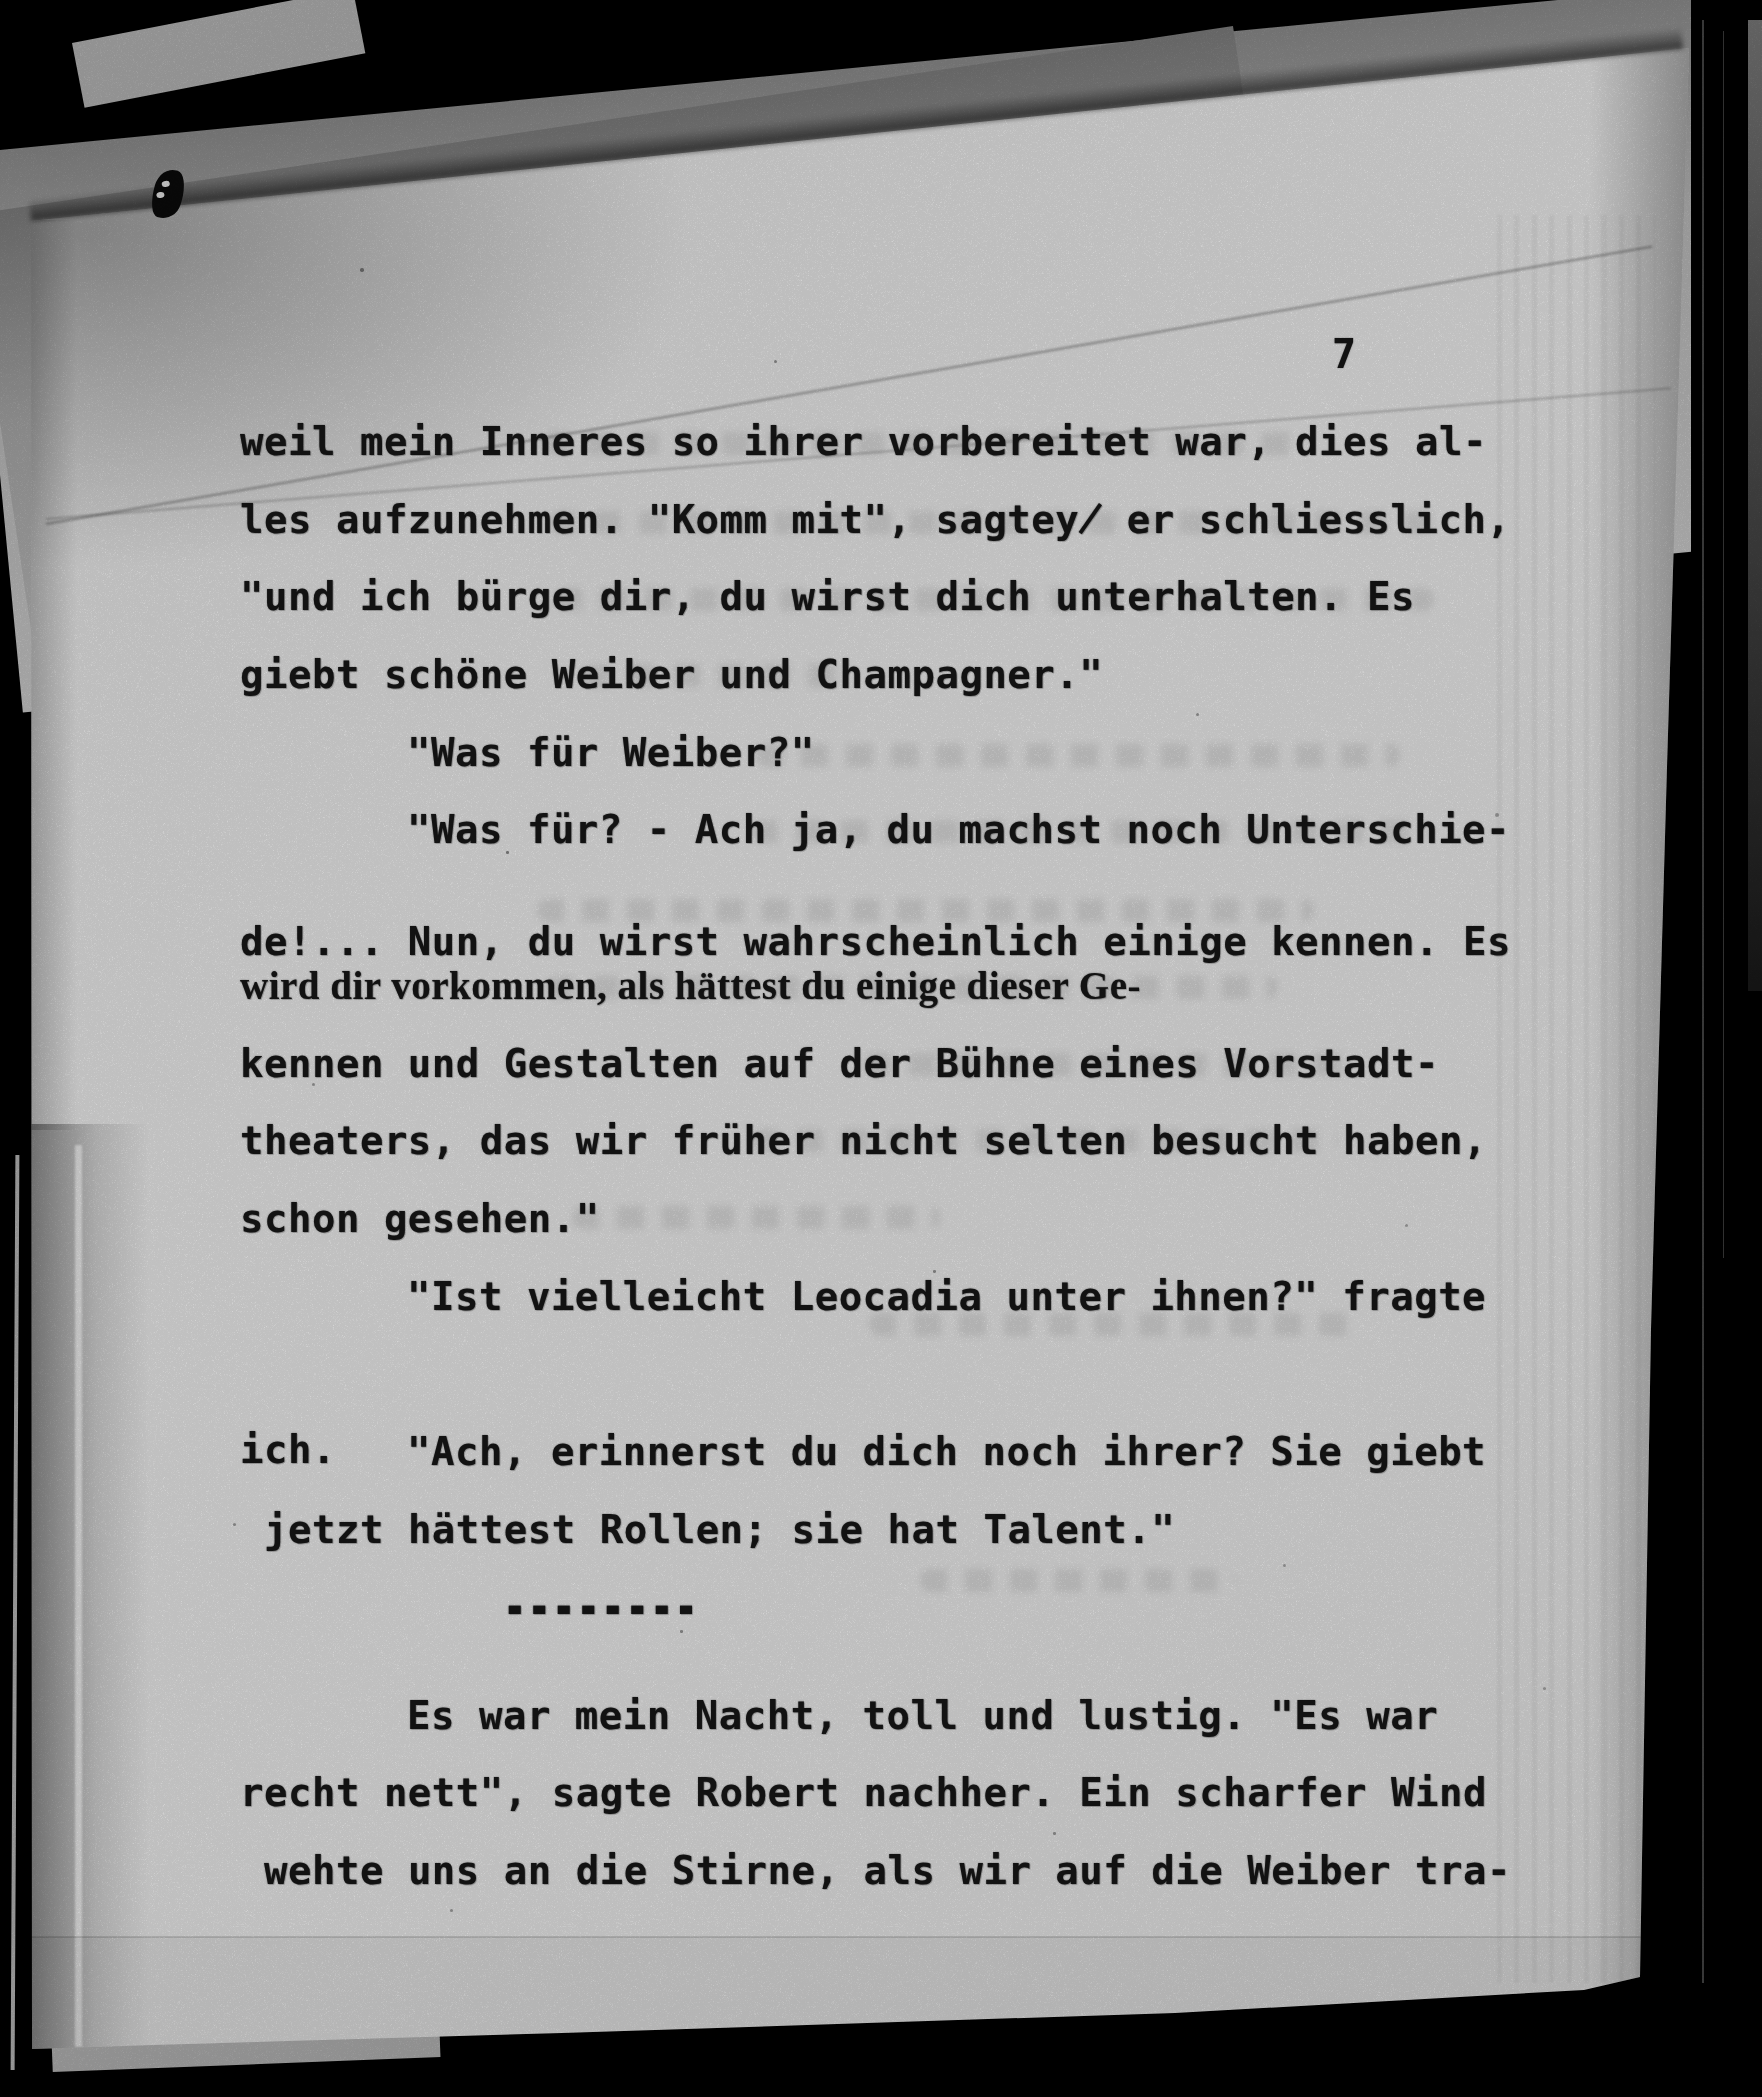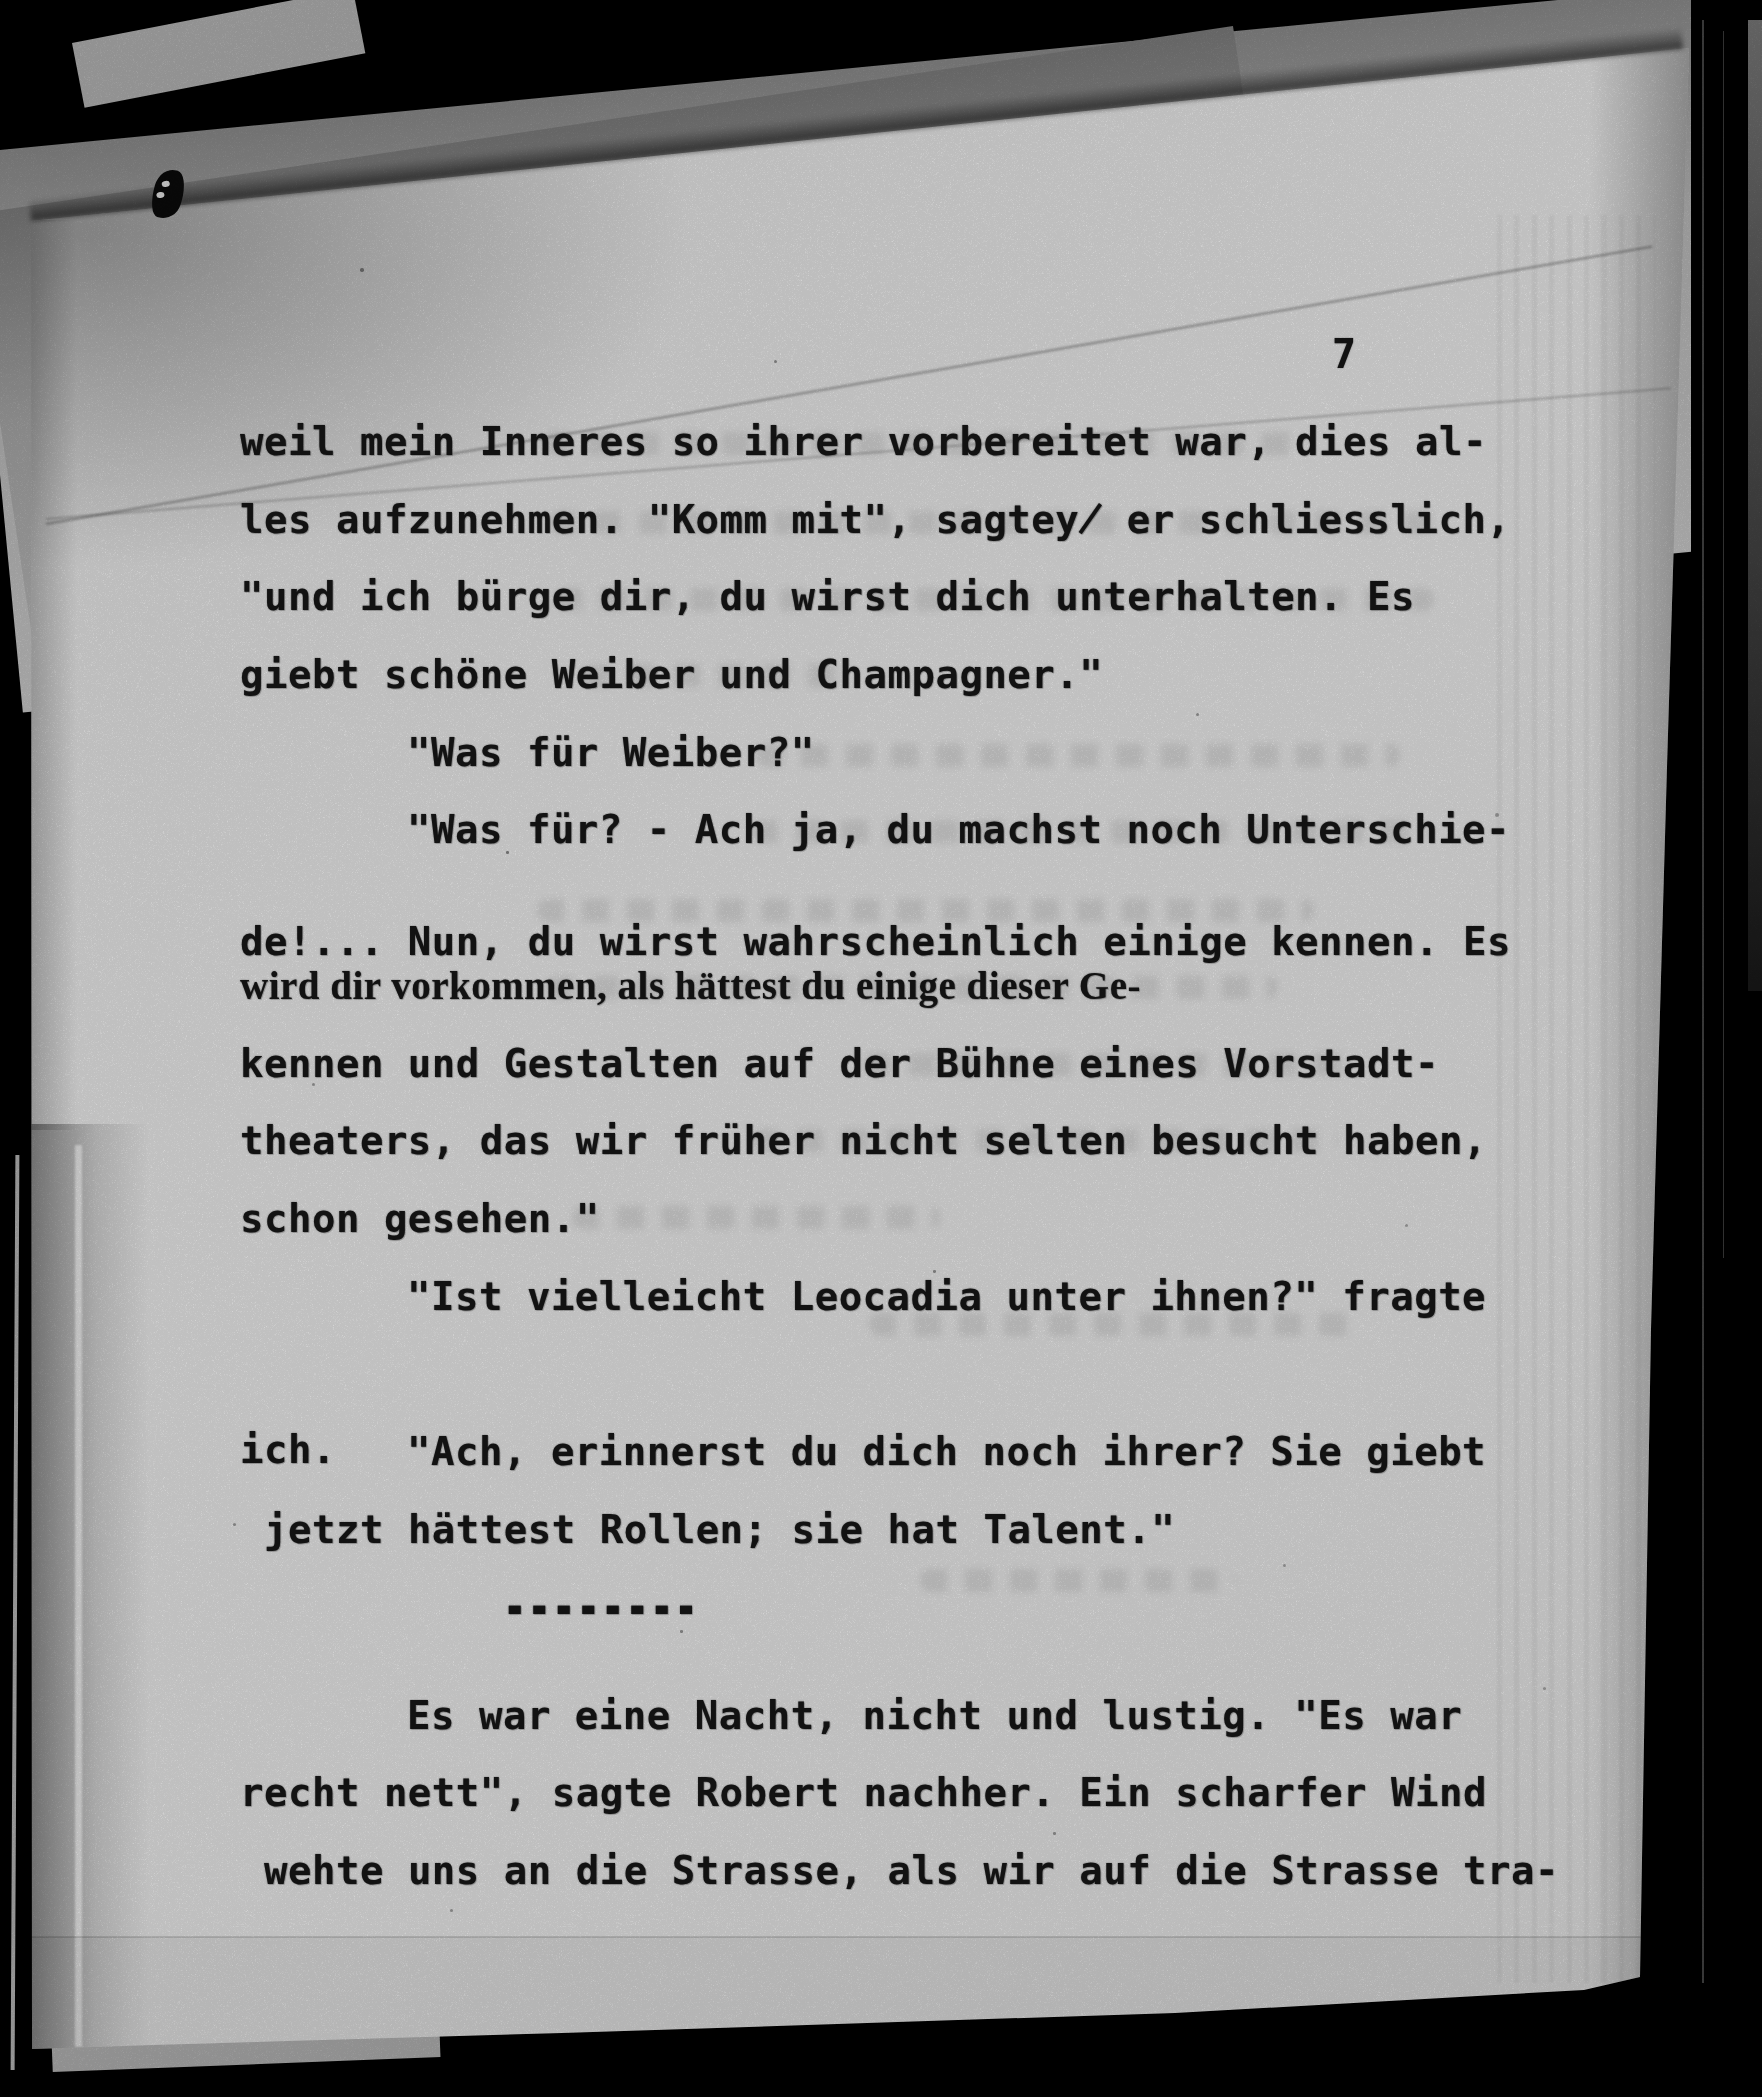--- a/index.html
+++ b/index.html
@@ -162,23 +162,23 @@
       <div class="tline" style="top: 919px; padding-left: 0px;">de!... Nun, du wirst wahrscheinlich einige kennen. Es</div>
       <div class="tline" style="top: 963px; padding-left: 0px; font-family: Liberation Serif, serif;">wird dir vorkommen, als hättest du einige dieser Ge-</div>
       <div class="tline" style="top: 1041px; padding-left: 0px;">kennen und Gestalten auf der Bühne eines Vorstadt-</div>
       <div class="tline" style="top: 1118px; padding-left: 0px;">theaters, das wir früher nicht selten besucht haben,</div>
       <div class="tline" style="top: 1196px; padding-left: 0px;">schon gesehen."</div>
       <div class="tline" style="top: 1274px; padding-left: 167px;">"Ist vielleicht Leocadia unter ihnen?" fragte</div>
       <div class="tline" style="top: 1427px; padding-left: 0px;">ich.</div>
       <div class="tline" style="top: 1429px; padding-left: 167px;">"Ach, erinnerst du dich noch ihrer? Sie giebt</div>
       <div class="tline" style="top: 1507px; padding-left: 24px;">jetzt hättest Rollen; sie hat Talent."</div>
       <div class="tline separator" style="top: 1584px; padding-left: 263px;">--------</div>
-      <div class="tline" style="top: 1693px; padding-left: 167px;">Es war eine Nacht, nicht und lustig. "Es war</div>
+      <div class="tline" style="top: 1693px; padding-left: 167px;">Es war mein Nacht, toll und lustig. "Es war</div>
       <div class="tline" style="top: 1770px; padding-left: 0px;">recht nett", sagte Robert nachher. Ein scharfer Wind</div>
-      <div class="tline" style="top: 1848px; padding-left: 24px;">wehte uns an die Strasse, als wir auf die Strasse tra-</div>
+      <div class="tline" style="top: 1848px; padding-left: 24px;">wehte uns an die Stirne, als wir auf die Weiber tra-</div>
     </div>
 
   <div class="right-black"></div>
   <div class="vline vline-1"></div>
   <div class="vline vline-2"></div>
   <div class="vline vline-3"></div>
   <div class="left-white-line"></div>
 
   <svg class="noise" viewBox="0 0 3448 4104" width="1762" height="2097">
     <filter id="grain">

